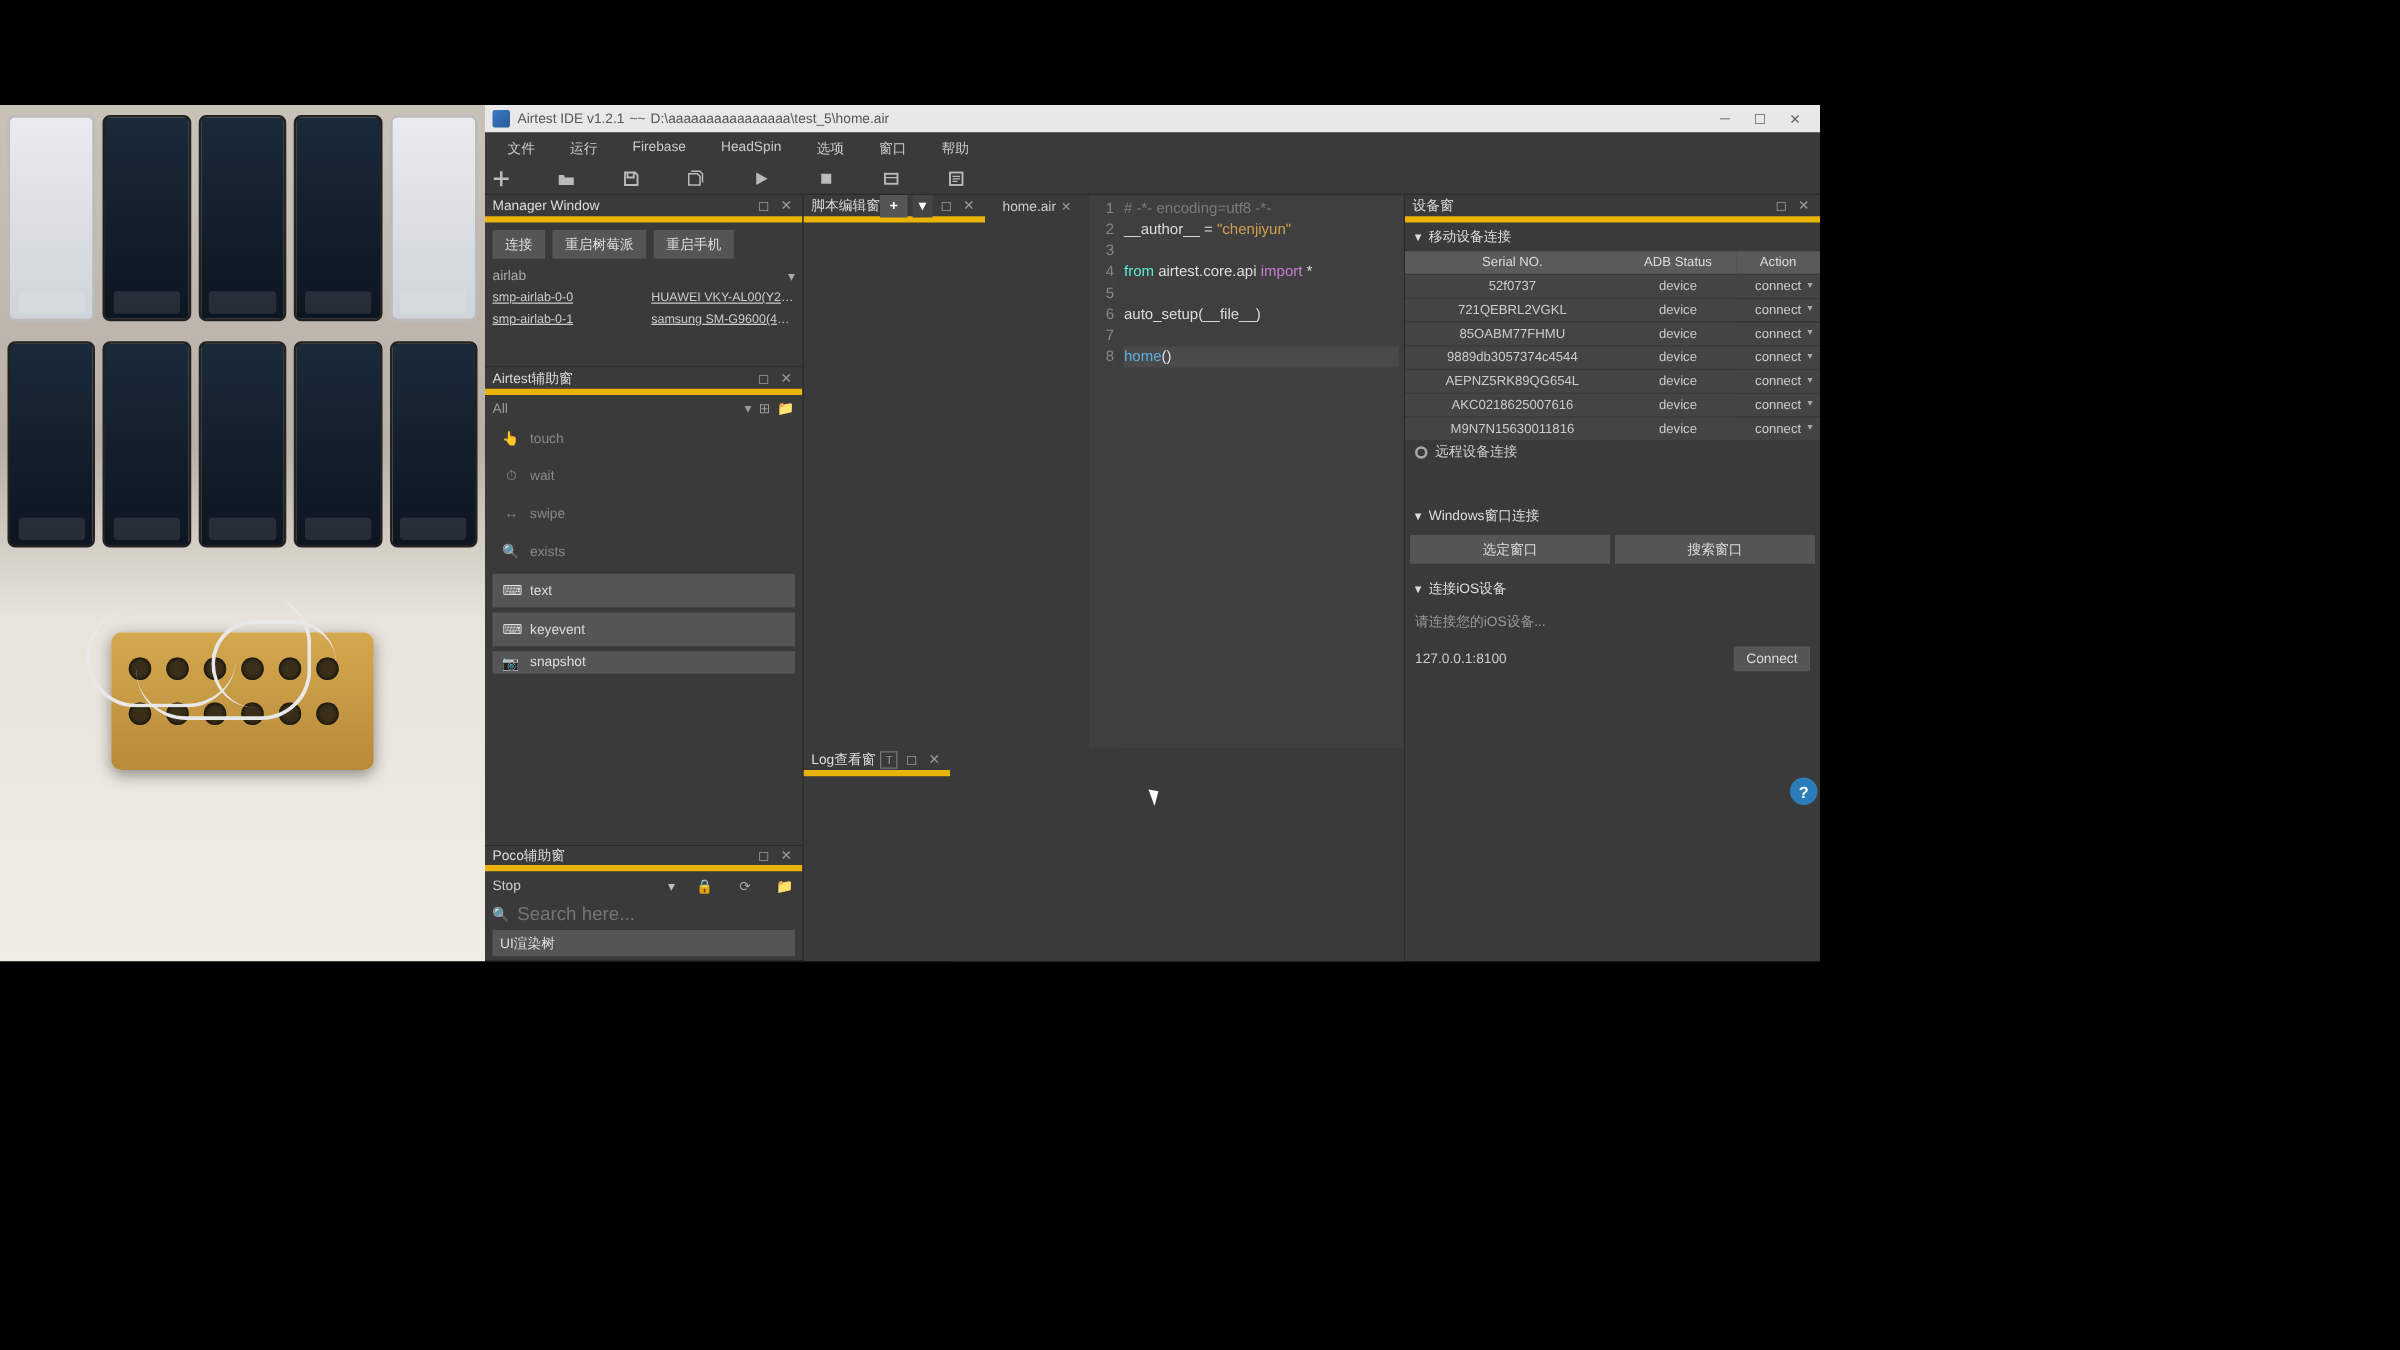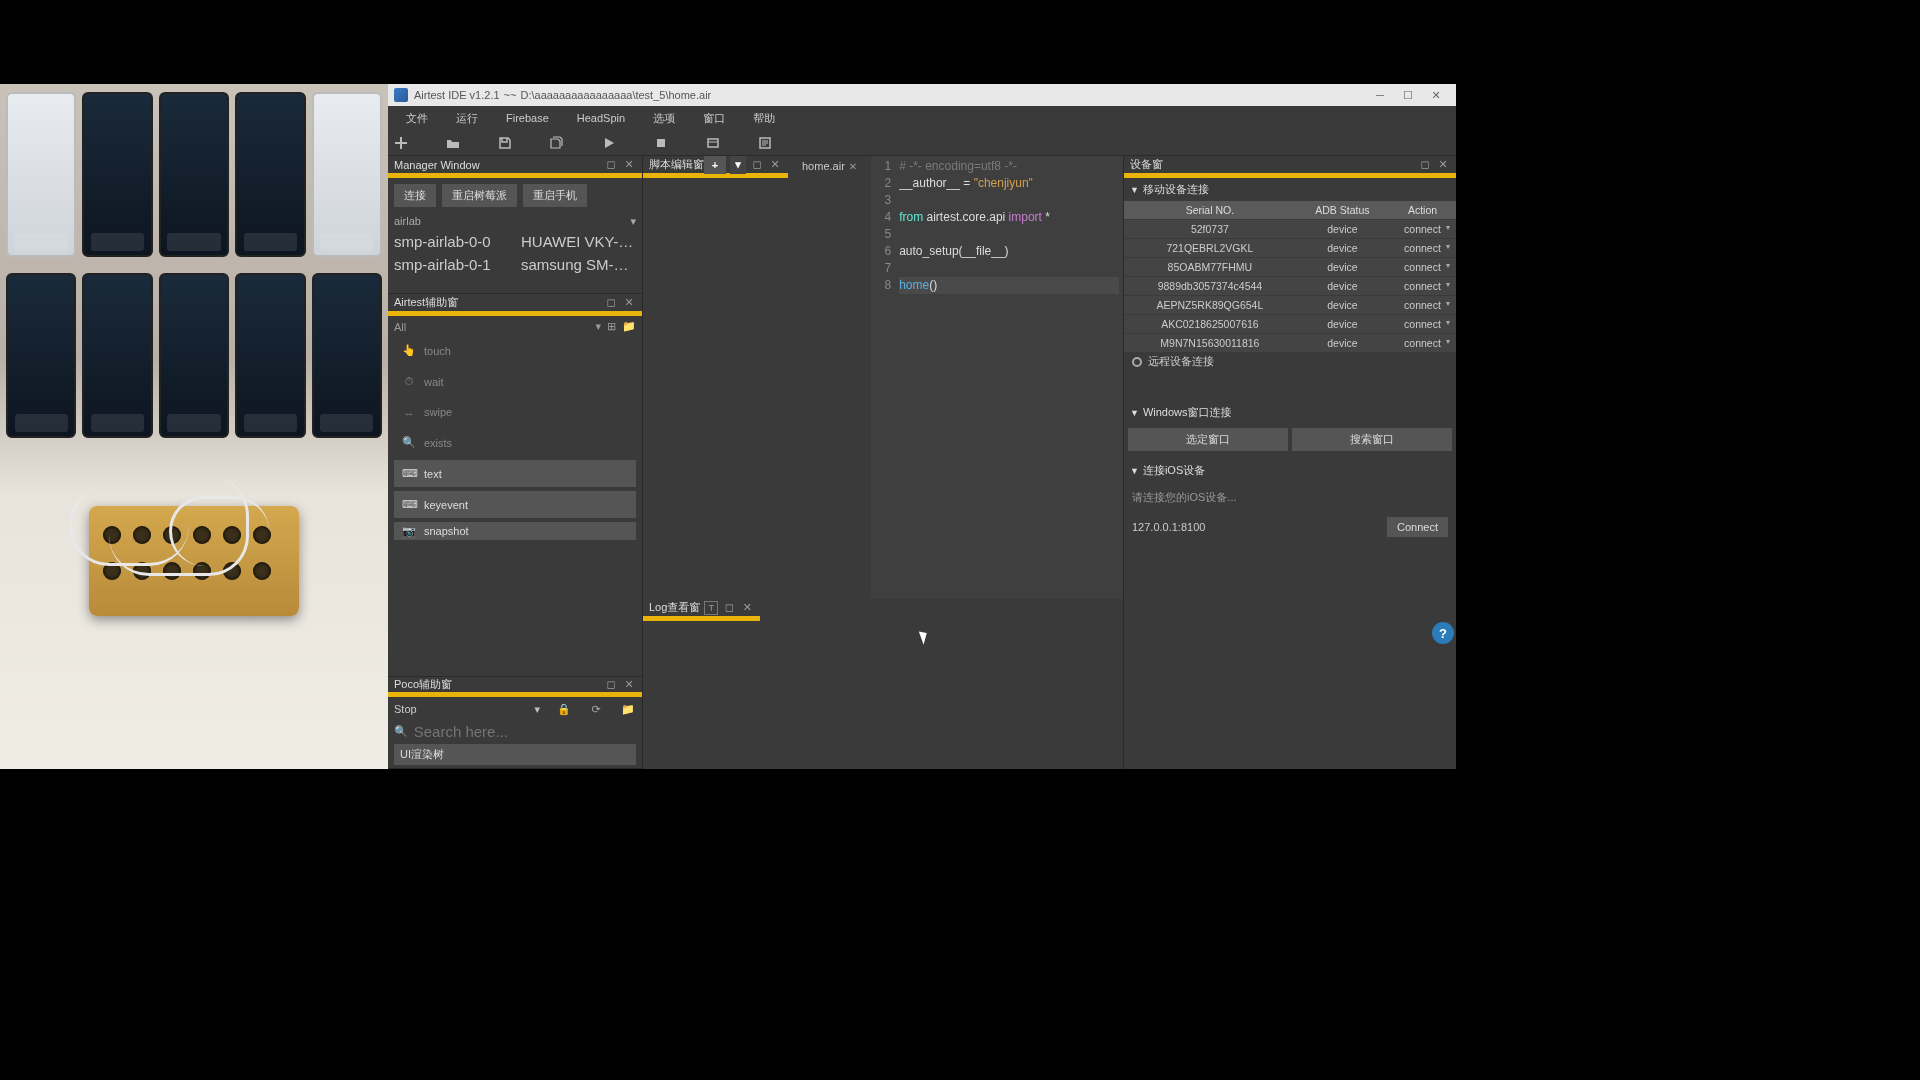--- a/index.html
+++ b/index.html
@@ -36,21 +36,21 @@
 .panel-header { height:22px; background:#3a3a3a; display:flex; align-items:center; padding:0 6px; font-size:11px; color:#ddd; border-bottom:5px solid #eab308; }
 .panel-header .ph-spacer { flex:1; }
 .ph-ico { width:14px; height:14px; margin-left:4px; color:#999; display:inline-flex; align-items:center; justify-content:center; }
 
 .mw-buttons { display:flex; gap:6px; padding:6px; }
 .btn { background:#555; color:#ddd; padding:4px 10px; border:none; font-size:11px; }
 .mw-drop { margin:2px 6px; display:flex; align-items:flex-start; color:#aaa; }
 .mw-drop .dd { flex:1; }
 .mw-lists { display:flex; height:48px; }
 .mw-left, .mw-right { flex:1; overflow:hidden; }
-.mw-item { padding:3px 6px; color:#ccc; white-space:nowrap; overflow:hidden; text-overflow:ellipsis; font-size:15px; }
+.mw-item { padding:3px 6px; color:#ccc; white-space:nowrap; overflow:hidden; text-overflow:ellipsis; font-size:10px;text-decoration:underline; }
 
 .airtest-body { padding:4px 6px; }
 .airtest-top { display:flex; align-items:center; gap:6px; color:#999; }
 .airtest-top .dd { flex:1; }
 .action-row { display:flex; align-items:center; gap:8px; padding:7px 8px; margin:4px 0; color:#888; background:#3a3a3a; }
 .action-row.enabled { background:#555; color:#ddd; }
 .action-ico { width:14px; text-align:center; }
 
 .poco-body { padding:4px 6px; }
 .poco-top { display:flex; align-items:center; gap:16px; }

